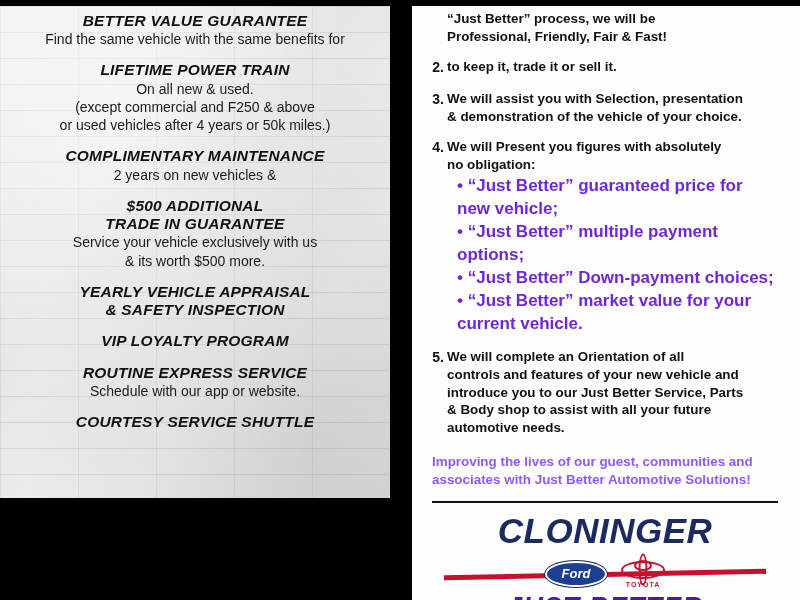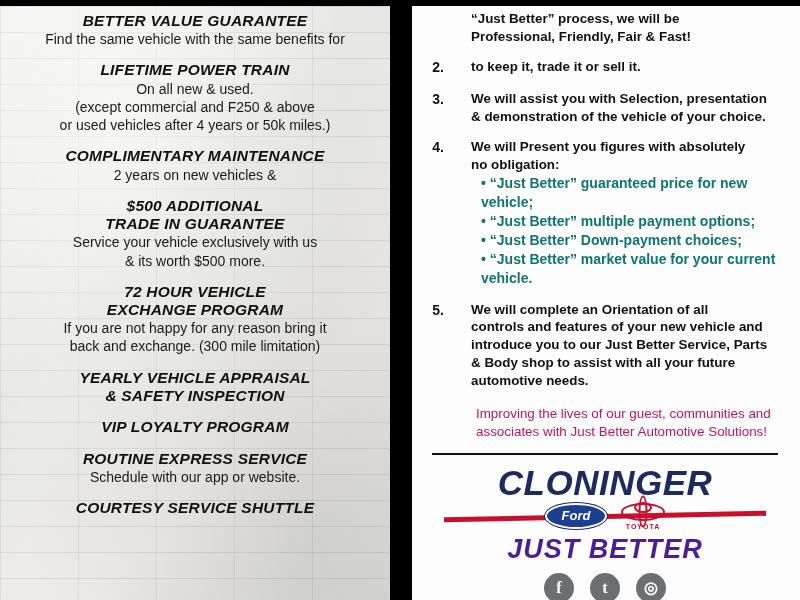--- a/index.html
+++ b/index.html
@@ -14,21 +14,21 @@
     width: 800px; height: 600px;
     background: #000;
     display: flex;
     flex-direction: row;
   }
 
   
   .left-panel {
     position: relative;
     width: 390px;
-    height: 600px;
+    height: 498px;
     background:
       repeating-linear-gradient(to bottom,
         rgba(0,0,0,0.08) 0px, rgba(0,0,0,0.08) 1px, rgba(0,0,0,0.0) 1px, rgba(0,0,0,0.0) 26px),
       linear-gradient(135deg, #f2f2f0 0%, #e6e6e4 40%, #efeeec 70%, #e2e2e0 100%);
     overflow: hidden;
     border-top: 6px solid #000;
   }
   .left-panel::before {
     
     content: "";
@@ -84,54 +84,52 @@
     height: 600px;
     background: #fdfdfd;
     border-top: 6px solid #000;
     overflow: hidden;
     padding: 4px 22px 0 20px;
     color: #111;
   }
   .step {
     display: flex;
     margin-bottom: 13px;
-    gap: 24px;
   }
   .step-num {
     font-weight: bold;
     font-size: 14px;
     width: 15px;
     flex: 0 0 15px;
     text-align: right;
     padding-right: 3px;
     line-height: 1.32;
   }
   .step-body { flex: 1 1 auto; }
   .step-line {
     font-size: 13.4px;
     font-weight: bold;
     line-height: 1.32;
     color: #111;
   }
   .step-line.first-partial { font-weight: bold; }
   .sub-line {
-    font-size: 14px;
+    font-size: 17px;
     font-weight: bold;
     line-height: 1.36;
     padding-left: 10px;
-    color: #0f766e;
+    color: #6d28d9;
   }
   .closing {
     font-size: 13.4px;
-    font-weight: normal;
+    font-weight: bold;
     line-height: 1.35;
     margin-top: 16px;
     margin-bottom: 12px;
-    color: #be185d;
-    margin-left: 44px;
+    color: #8b5cf6;
   }
   .rule {
     height: 2px;
     background: #111;
     margin: 4px 0 10px 0;
   }
 
   
   .logo-wrap {
     text-align: center;
@@ -142,21 +140,21 @@
     font-weight: bold;
     font-style: italic;
     font-size: 35px;
     letter-spacing: 0.5px;
     color: #1c2a5e;
     line-height: 1;
   }
   .logo-swoosh {
     position: relative;
     height: 30px;
-    margin-top: 2px;
+    margin-top: 12px;
   }
   .logo-swoosh .bar {
     position: absolute;
     left: 12px; right: 12px;
     top: 12px;
     height: 5px;
     background: #c8102e;
     transform: skewY(-1.2deg);
   }
   .brand-badges {
@@ -258,26 +256,20 @@
         <div class="benefit-line">2 years on new vehicles &amp;</div>
       </div>
 
       <div class="benefit">
         <div class="benefit-title">$500 ADDITIONAL</div>
         <div class="benefit-title">TRADE IN GUARANTEE</div>
         <div class="benefit-line">Service your vehicle exclusively with us</div>
         <div class="benefit-line">&amp; its worth $500 more.</div>
       </div>
 
-      <div class="benefit">
-        <div class="benefit-title">72 HOUR VEHICLE</div>
-        <div class="benefit-title">EXCHANGE PROGRAM</div>
-        <div class="benefit-line">If you are not happy for any reason bring it</div>
-        <div class="benefit-line">back and exchange. (300 mile limitation)</div>
-      </div>
 
       <div class="benefit">
         <div class="benefit-title">YEARLY VEHICLE APPRAISAL</div>
         <div class="benefit-title">&amp; SAFETY INSPECTION</div>
       </div>
 
       <div class="benefit">
         <div class="benefit-title">VIP LOYALTY PROGRAM</div>
       </div>
 

